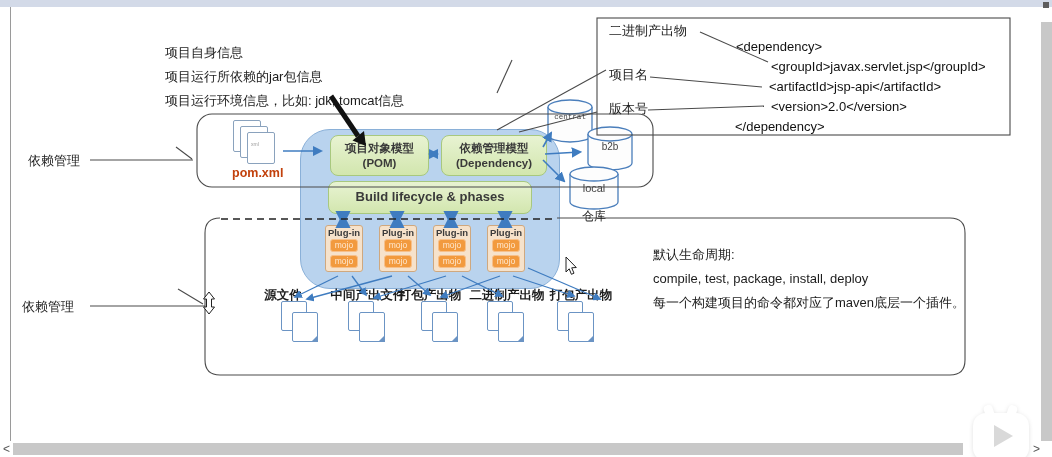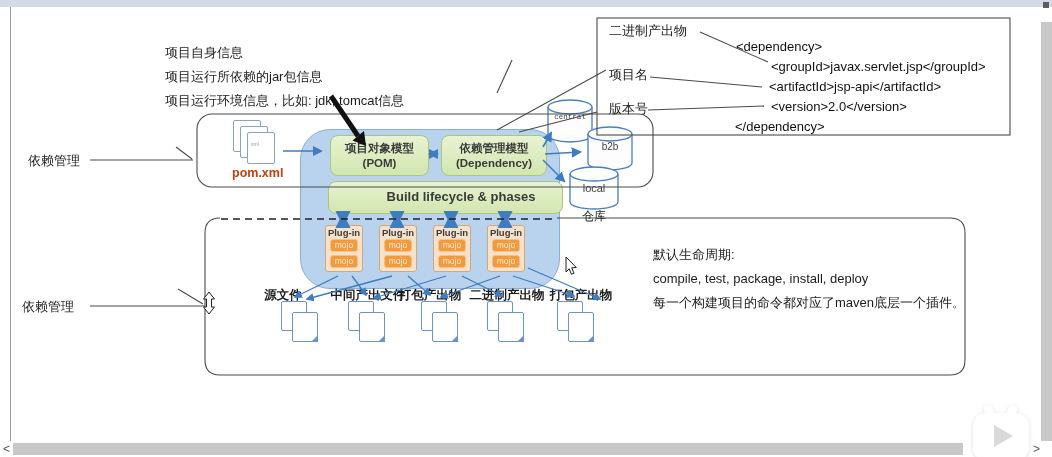--- a/index.html
+++ b/index.html
@@ -28,21 +28,21 @@
   .noteblock{font-size:13px;color:#1c1c1c;white-space:nowrap;}
   .nb1{left:653px;top:246px;} .nb2{left:653px;top:271px;} .nb3{left:653px;top:294px;}
   
   .container{left:300px;top:129px;width:258px;height:158px;background:#b9d3ee;
              border:1px solid #8ab0d8;border-radius:30px;}
   .gbox{background:linear-gradient(#e8f3d2,#d2e6ae);border:1px solid #a8c87e;border-radius:8px;
         display:flex;flex-direction:column;align-items:center;justify-content:center;
         font-size:11.5px;font-weight:600;color:#3a3a3a;line-height:1.3;text-align:center;}
   .pombox{left:330px;top:135px;width:97px;height:39px;}
   .depbox{left:441px;top:135px;width:104px;height:39px;}
-  .lifebox{left:328px;top:181px;width:202px;height:31px;font-size:13px;padding-left:31px;}
+  .lifebox{left:328px;top:181px;width:202px;height:31px;font-size:13px;}
   .plugin{top:225px;width:36px;height:45px;background:#f6e2cb;border:1px solid #cfa87f;
           border-radius:3px;text-align:center;}
   .p1{left:325px;} .p2{left:379px;} .p3{left:433px;} .p4{left:487px;}
   .plugin .plabel{font-size:9.5px;font-weight:700;color:#3c3c3c;line-height:13px;}
   .mojo{width:26px;height:11px;margin:0 auto 3px auto;background:#f29a3e;border:1px solid #f7c08a;
         border-radius:3px;font-size:8.5px;color:#ffe8cf;line-height:10px;text-align:center;}
   
   .pg{position:absolute;width:26px;height:30px;background:#fff;border:1px solid #8aa2bd;border-radius:2px;}
   .pomtext{position:absolute;left:3px;top:8px;font-size:5px;color:#999;}
   .pomlabel{left:232px;top:166px;font-size:12.5px;font-weight:700;color:#c2410c;}

